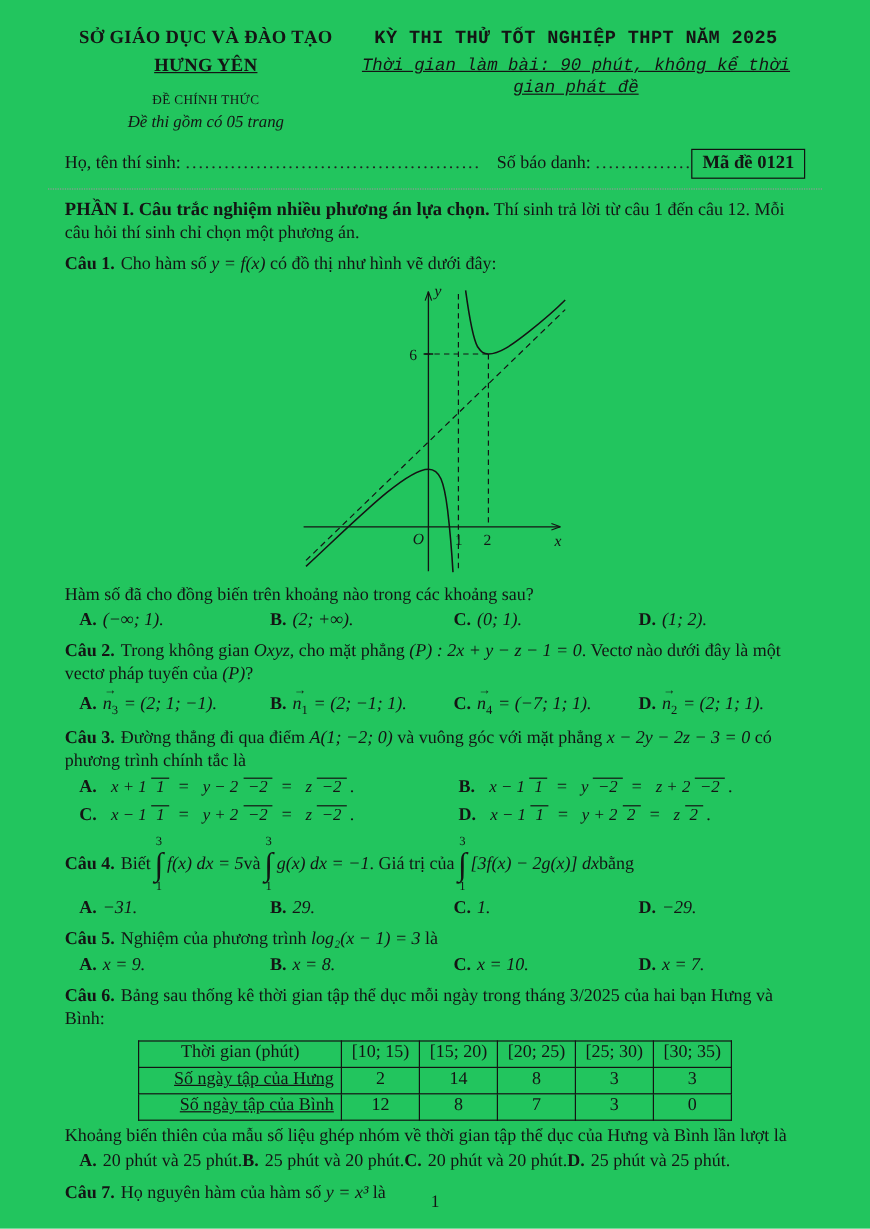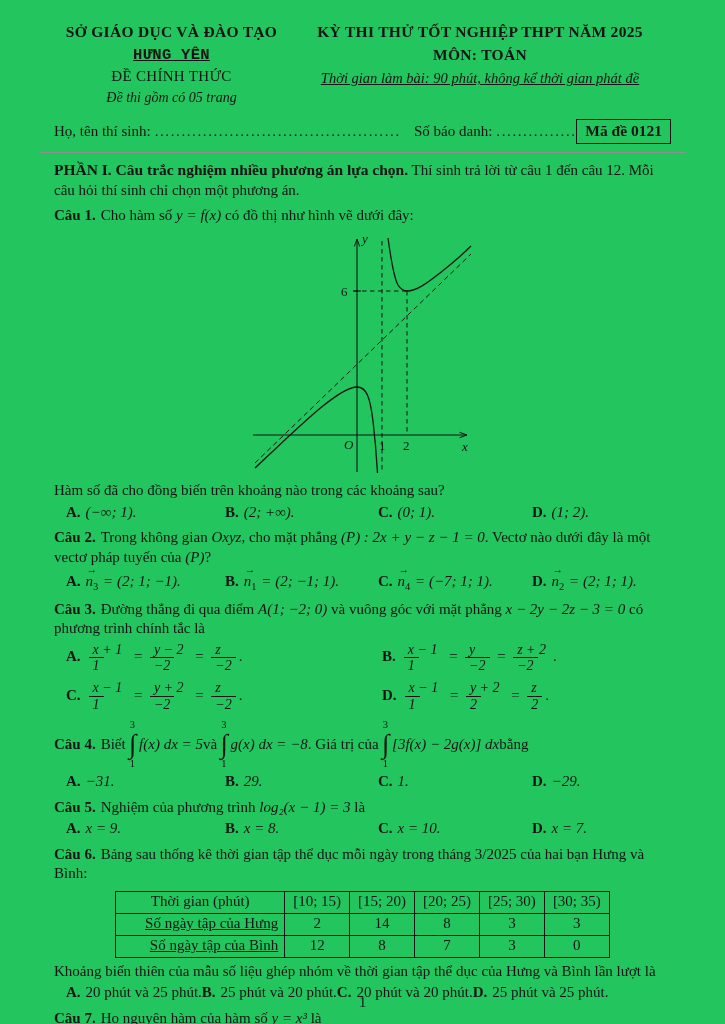--- a/index.html
+++ b/index.html
@@ -7,24 +7,24 @@
     position:relative; width:725px; height:1024px; margin:0 auto;
     background:#22c55e; color:#141414;
     font-family:"Liberation Serif","DejaVu Serif",serif;
     font-size:15px; line-height:1.3; overflow:hidden;
   }
   .content { padding:22px 54px 0 54px; }
 
   
   .hdr { display:flex; }
   .hdr-left { width:235px; text-align:center; flex-shrink:0; }
-  .hdr-right { flex:1; text-align:center; }
+  .hdr-right { flex:1; text-align:center;font-family:Liberation Mono, monospace; }
   .hl1 { font-weight:bold; font-size:15.5px; letter-spacing:.3px; }
-  .hl2 { font-weight:bold; font-size:15.5px; text-decoration:underline; margin-top:3px; letter-spacing:.3px;font-family:Liberation Mono, monospace;}
-  .hl3 { font-size:15px; margin-top:2px; letter-spacing:.3px;}
+  .hl2 { font-weight:bold; font-size:15.5px; text-decoration:underline; margin-top:3px; letter-spacing:.3px;}
+  .hl3 { font-size:11px; margin-top:12px; letter-spacing:.3px;}
   .hl4 { font-size:14px; font-style:italic; margin-top:2px; }
   .hr2 { font-weight:bold; font-size:15.5px; margin-top:3px; letter-spacing:.3px;}
   .hr3 { font-size:14.5px; font-style:italic; text-decoration:underline; margin-top:4px; }
 
   
   .cand { display:flex; align-items:center; margin-top:12px; white-space:nowrap; }
   .dotfill { display:inline-block; overflow:hidden; white-space:nowrap; letter-spacing:1.6px; color:#222; vertical-align:baseline; }
   .dots-name { width:282px; margin-left:4px; }
   .dots-id { width:92px; margin-left:4px; }
   .cand .lbl2 { margin-left:14px; }
@@ -41,21 +41,21 @@
   .rm { font-style:normal; }
 
   
   .opts4 { display:grid; grid-template-columns:159px 153px 154px auto; padding-left:12px; margin-top:2px; }
   .opts2 { display:grid; grid-template-columns:316px auto; padding-left:12px; margin-top:2px; row-gap:4px; }
   .optsflex { display:flex; padding-left:12px; margin-top:2px; }
   .opt { white-space:nowrap; }
   .opt b { margin-right:5px; }
 
   
-  .frac { display:inline-flex; flex-direction:column; align-items:flex-start; vertical-align:middle; margin:1px 3px; line-height:1.12; font-size:14px; }
+  .frac { display:inline-flex; flex-direction:row; align-items:flex-end; vertical-align:middle; margin:1px 3px; line-height:1.12; font-size:14px; }
   .frac .num { padding:0 4px; }
   .frac .den { padding:0 4px; border-top:1px solid #141414; }
 
   
   .int { display:inline-flex; flex-direction:column; align-items:center; vertical-align:middle; line-height:1; margin:0 3px; }
   .int .lim { font-size:10.5px; line-height:1; padding:1px 0; }
   .int .isign { font-size:27px; line-height:.95; }
 
   
   .vec { display:inline-block; position:relative; padding-top:3px; margin-right:1px; }
@@ -88,21 +88,20 @@
 
     <div class="hdr">
       <div class="hdr-left">
         <div class="hl1">SỞ GIÁO DỤC VÀ ĐÀO TẠO</div>
         <div class="hl2">HƯNG YÊN</div>
         <div class="hl3">ĐỀ CHÍNH THỨC</div>
         <div class="hl4">Đề thi gồm có 05 trang</div>
       </div>
       <div class="hdr-right">
         <div class="hl1">KỲ THI THỬ TỐT NGHIỆP THPT NĂM 2025</div>
-        <div class="hr2">MÔN: TOÁN</div>
         <div class="hr3">Thời gian làm bài: 90 phút, không kể thời gian phát đề</div>
       </div>
     </div>
 
     <div class="cand">
       <span>Họ, tên thí sinh:</span>
       <span class="dotfill dots-name">........................................................................................................................................</span>
       <span class="lbl2">Số báo danh:</span>
       <span class="dotfill dots-id">........................................</span>
       <span class="code-badge">Mã đề 0121</span>
@@ -219,21 +218,21 @@
               <span class="isign">∫</span>
               <span class="lim">1</span>
             </span>
             <span class="mi">f(x) dx = 5</span>
             <span class="rm"> và </span>
             <span class="int">
               <span class="lim">3</span>
               <span class="isign">∫</span>
               <span class="lim">1</span>
             </span>
-            <span class="mi">g(x) dx = −8</span>
+            <span class="mi">g(x) dx = −1</span>
             <span class="rm">. Giá trị của </span>
             <span class="int">
               <span class="lim">3</span>
               <span class="isign">∫</span>
               <span class="lim">1</span>
             </span>
             <span class="mi">[3f(x) − 2g(x)] dx</span>
             <span class="rm"> bằng</span>
           </span>
         </div>

